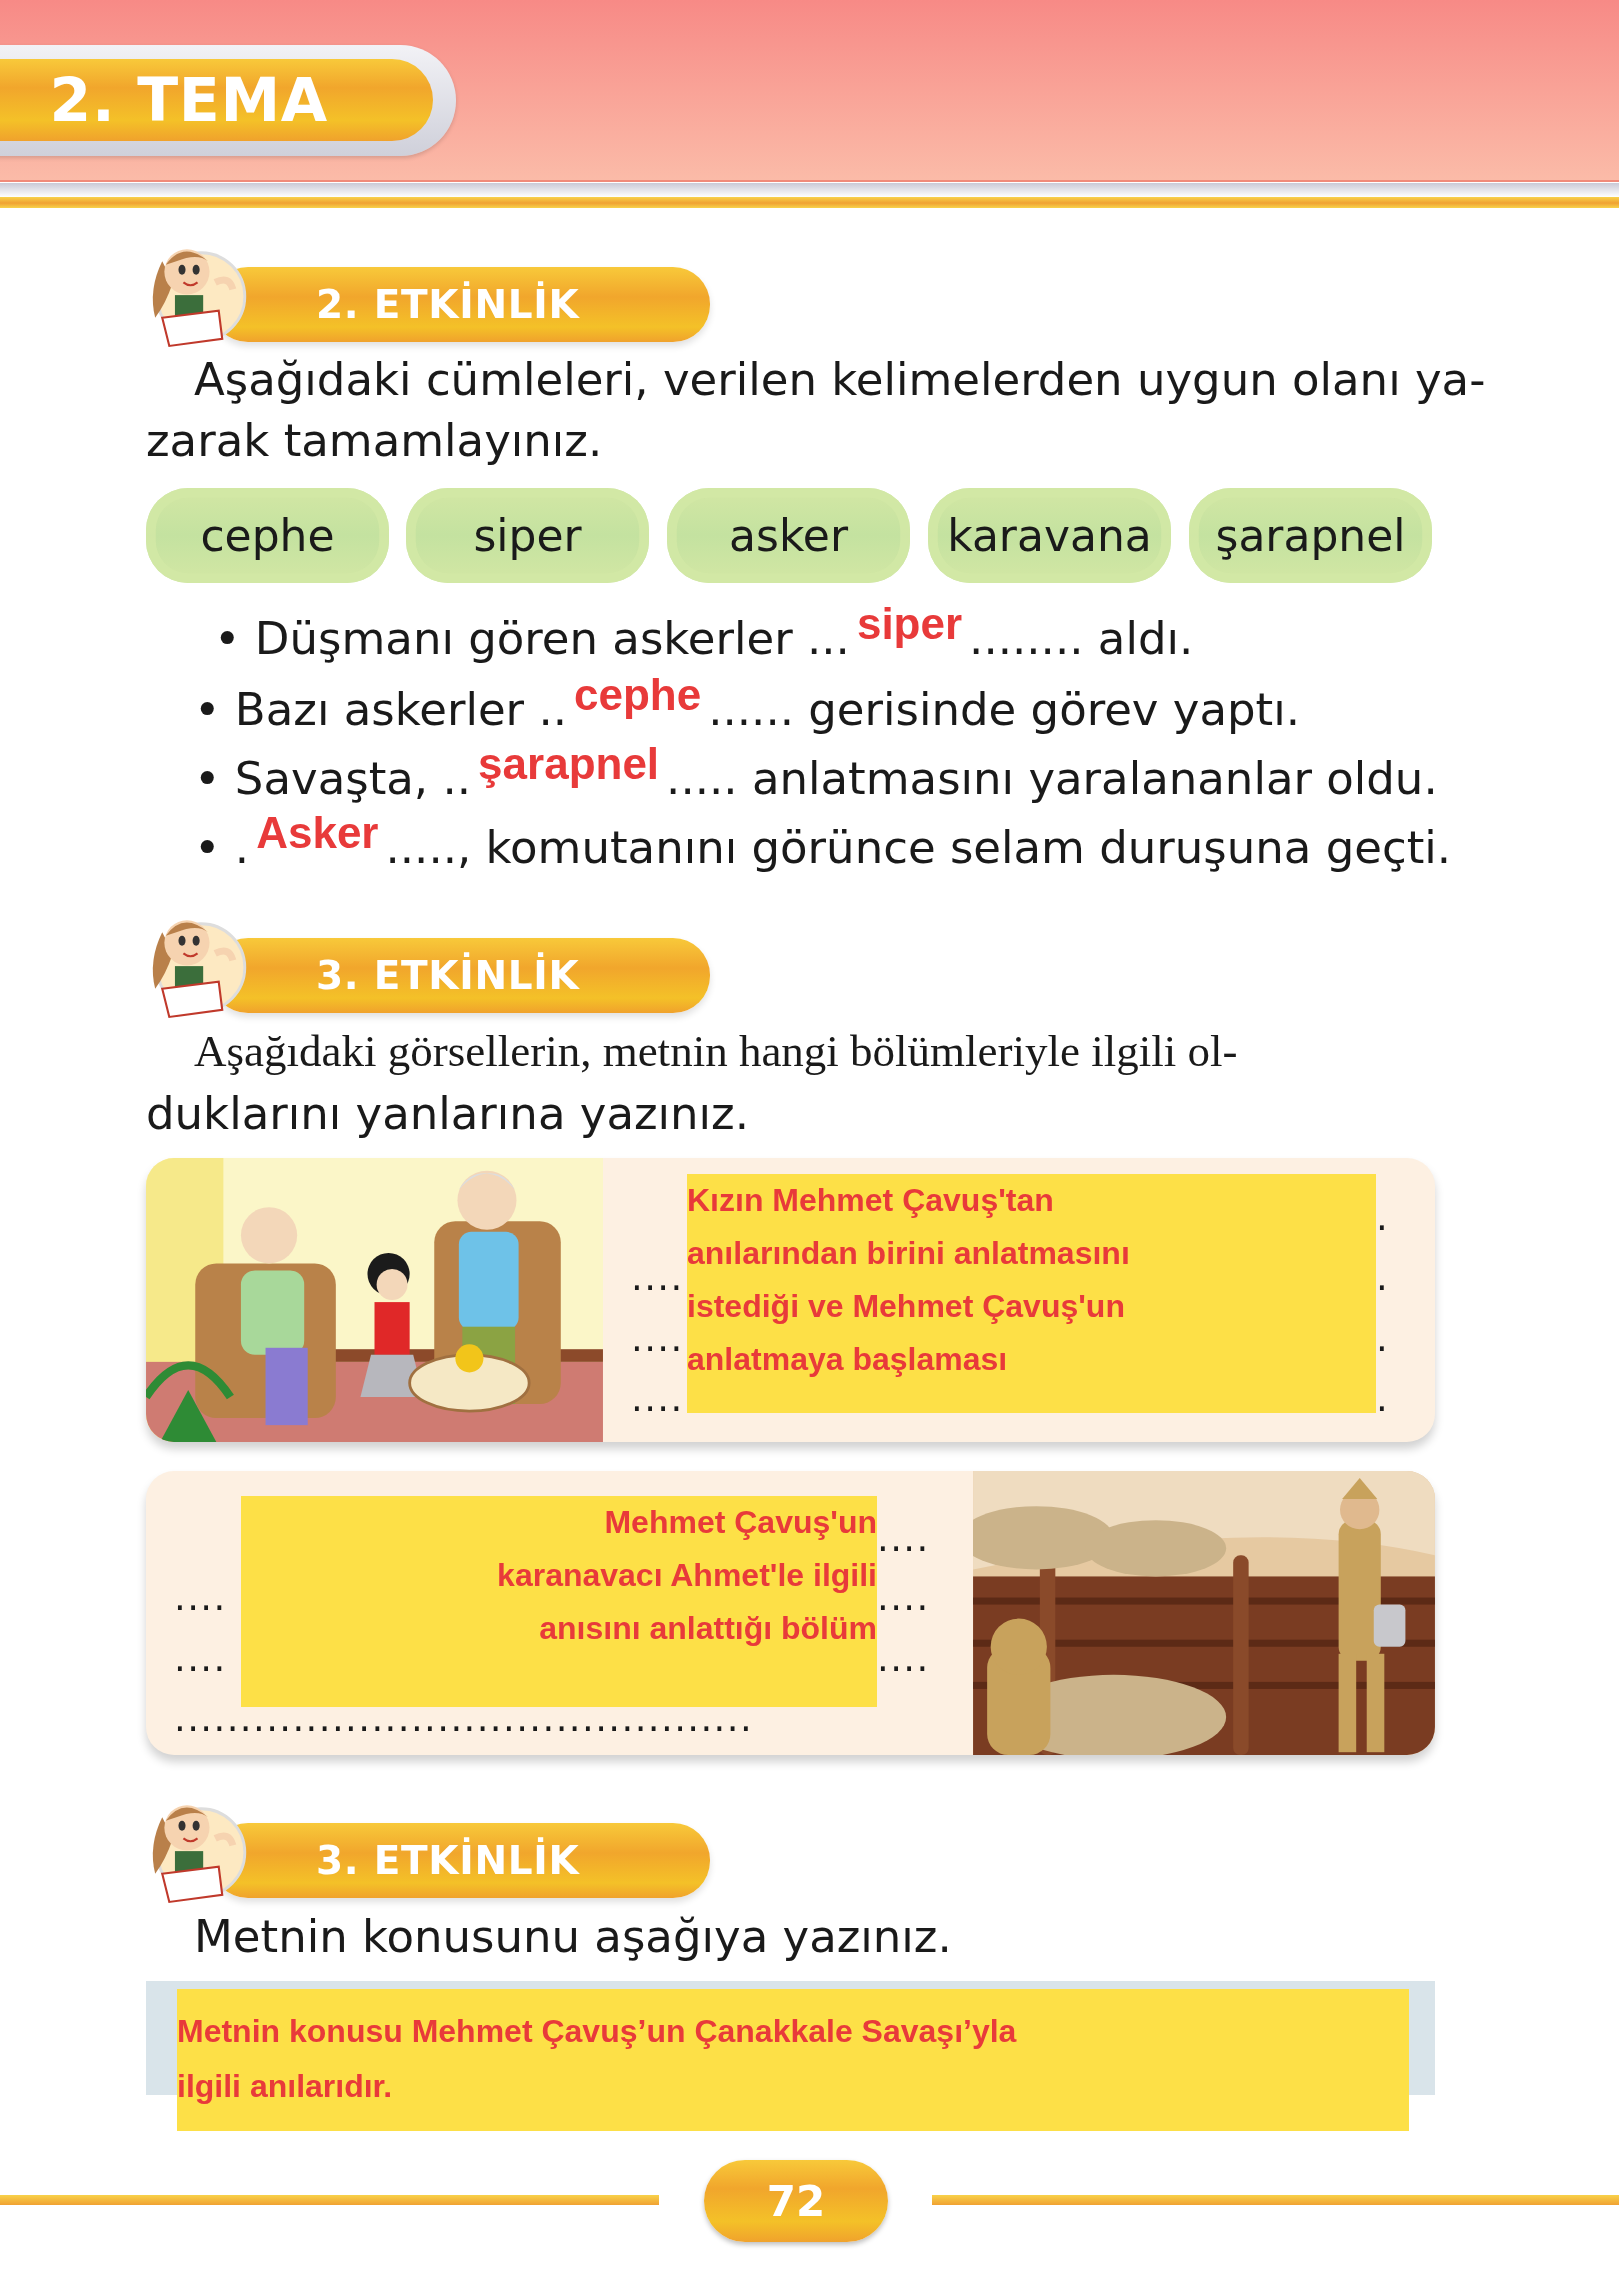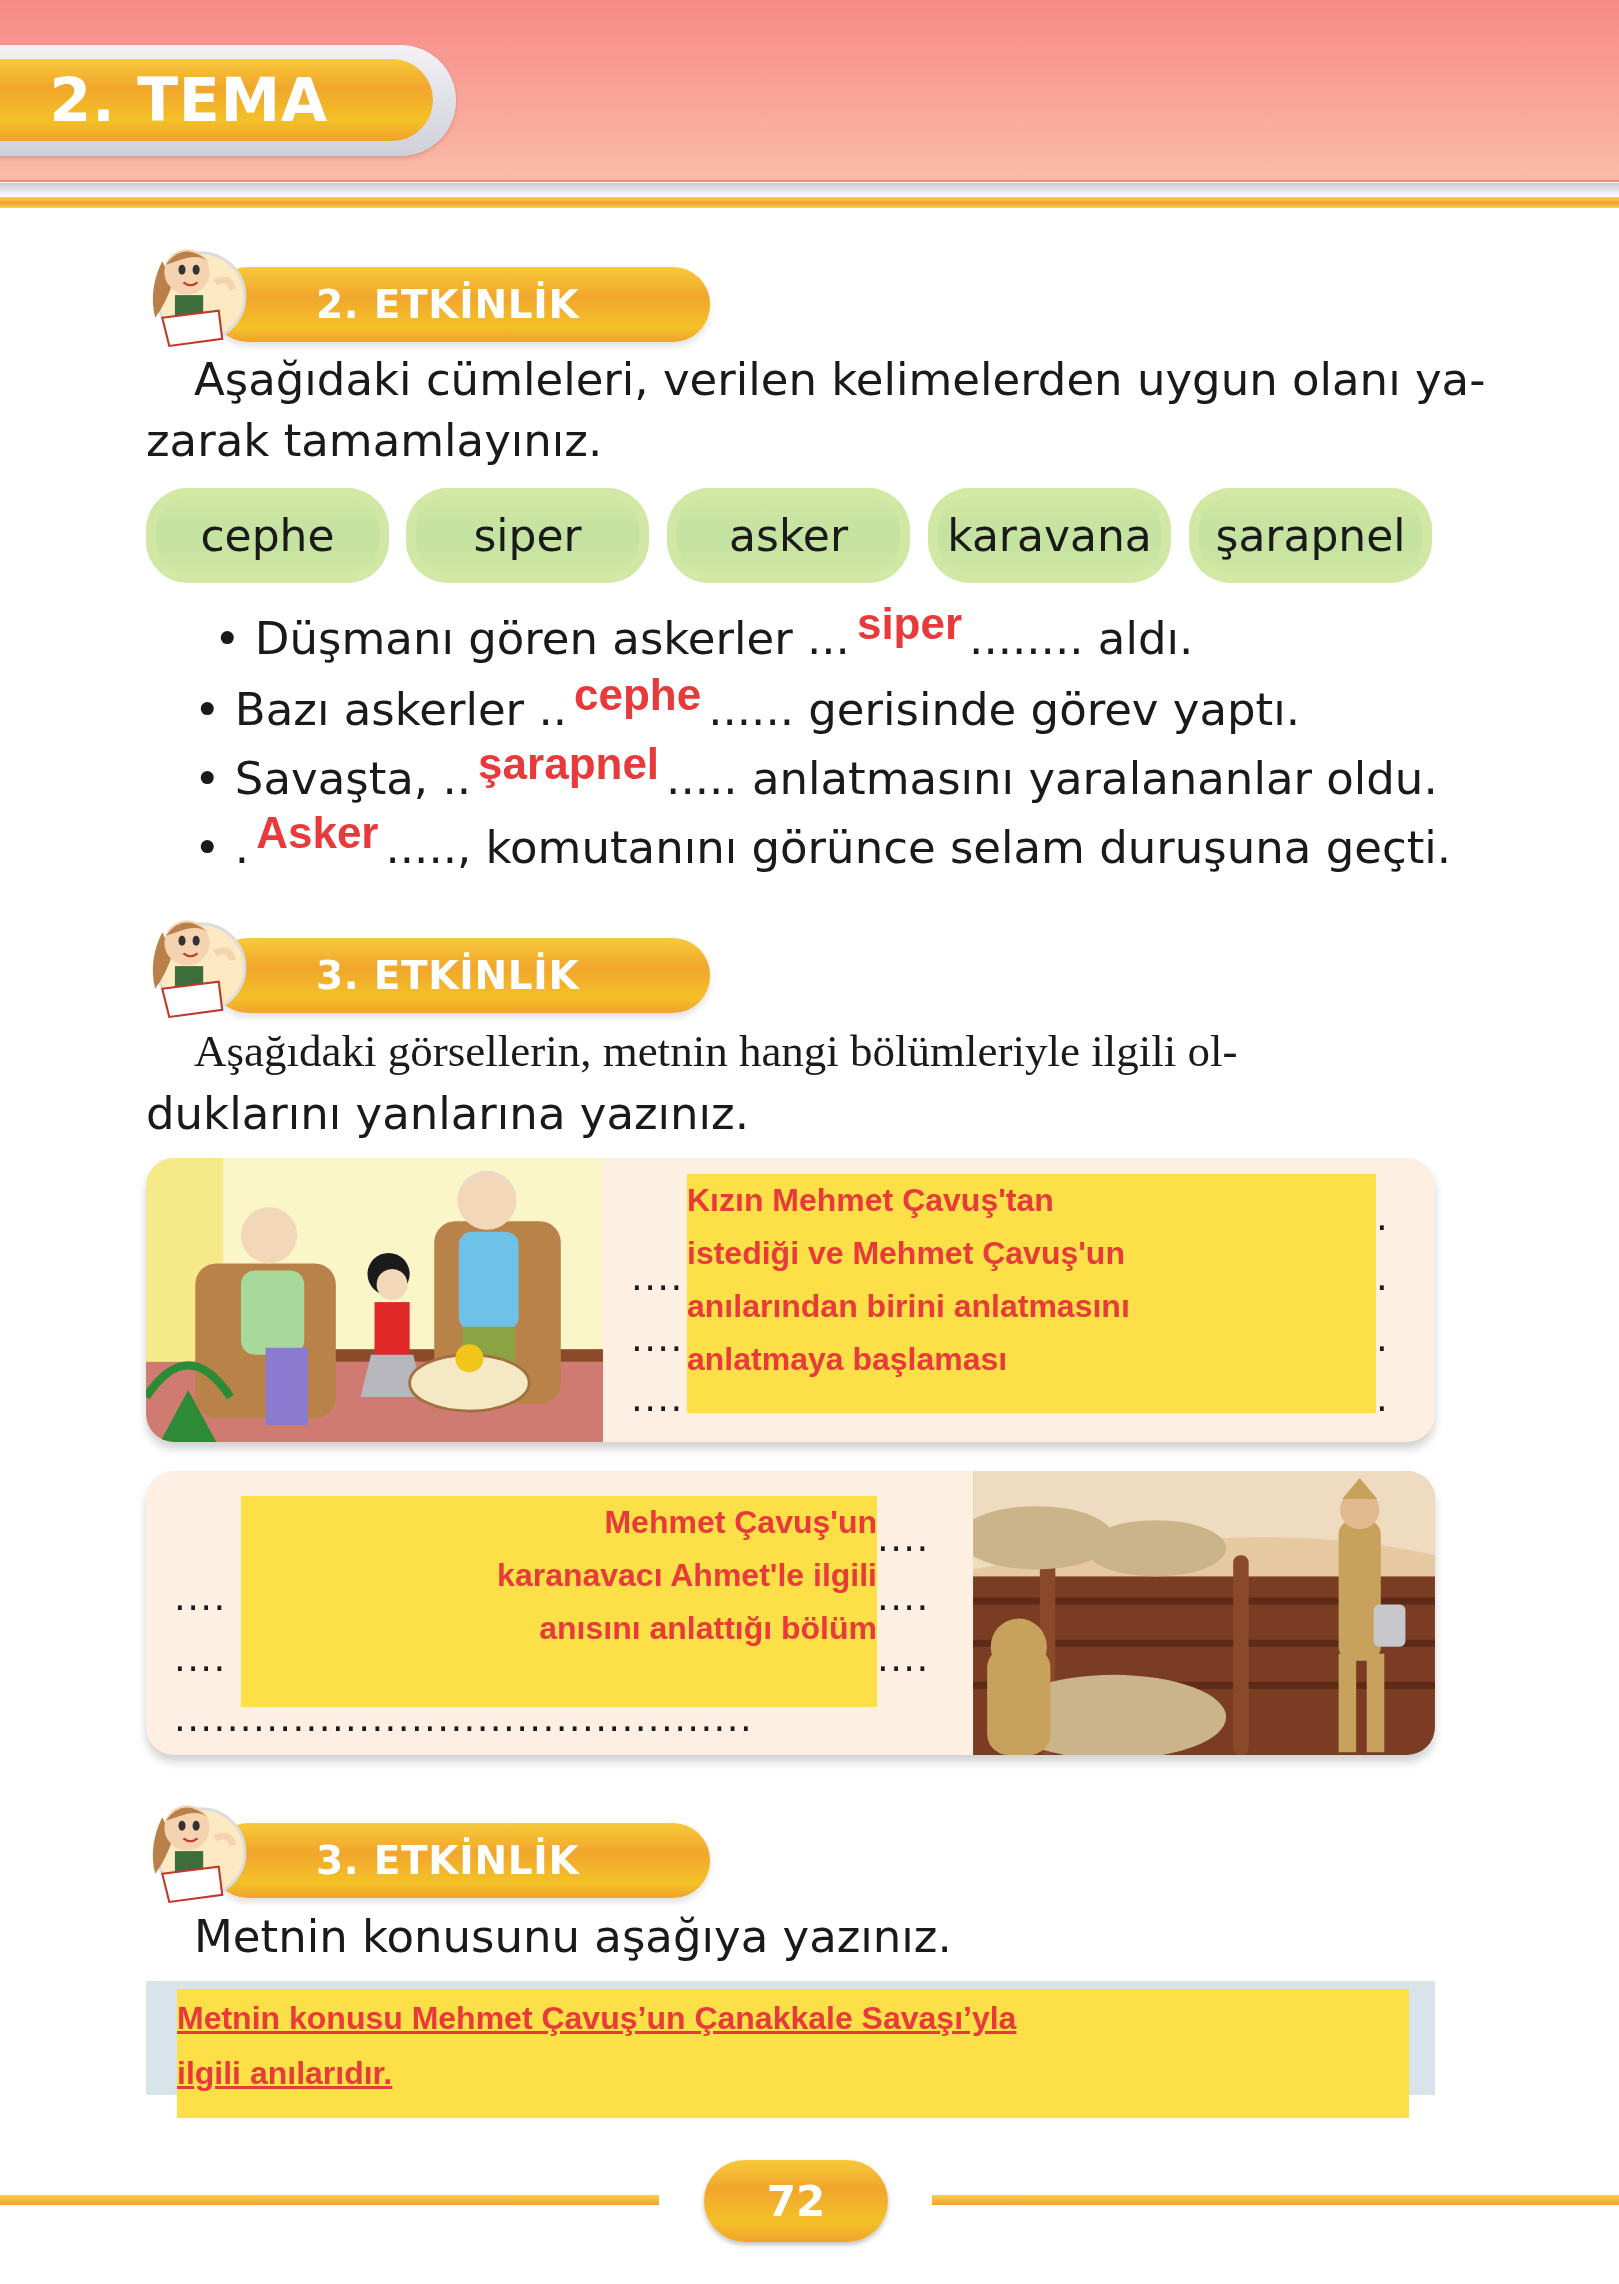--- a/index.html
+++ b/index.html
@@ -123,22 +123,22 @@
   </svg>
   <span class="dots" style="left:485px;top:98px;">....</span>
   <span class="dots" style="left:485px;top:159px;">....</span>
   <span class="dots" style="left:485px;top:219px;">....</span>
   <span class="dots" style="left:1230px;top:38px;">.</span>
   <span class="dots" style="left:1230px;top:98px;">.</span>
   <span class="dots" style="left:1230px;top:159px;">.</span>
   <span class="dots" style="left:1230px;top:219px;">.</span>
   <div class="answer-box" style="left:541px;top:15.5px;width:689px;height:239px;">
     <div>Kızın Mehmet Çavuş'tan</div>
+    <div>anılarından birini anlatmasını</div>
     <div>istediği ve Mehmet Çavuş'un</div>
-    <div>anılarından birini anlatmasını</div>
     <div>anlatmaya başlaması</div>
   </div>
 </div>
 
 <div class="card" style="top:1471px;">
   <span class="dots" style="left:28px;top:105px;">....</span>
   <span class="dots" style="left:28px;top:166px;">....</span>
   <span class="dots" style="left:731px;top:46px;">....</span>
   <span class="dots" style="left:731px;top:105px;">....</span>
   <span class="dots" style="left:731px;top:166px;">....</span>
@@ -185,21 +185,21 @@
     <path d="M70 70 Q80 78 90 70" stroke="#c0392b" stroke-width="3" fill="none"></path>
     <rect x="58" y="88" width="40" height="40" fill="#3b6e3b"></rect>
     <path d="M40 120 L120 110 L125 150 L50 160 Z" fill="#fff" stroke="#c0392b" stroke-width="3"></path>
     <path d="M115 70 Q135 60 140 80" stroke="#f6d3b0" stroke-width="10" fill="none"></path>
   </svg>
 </div>
 
 <div class="abs instr" style="left:194px;top:1907px;">Metnin konusunu aşağıya yazınız.</div>
 
 <div class="abs" style="left:146px;top:1981px;width:1289px;height:114px;background:#d9e4ea;"></div>
-<div class="answer-box" style="left:177px;top:1989px;width:1232px;height:127px;line-height:55px;padding-top:2px;text-decoration:underline;">
+<div class="answer-box" style="left:177px;top:1989px;width:1232px;height:127px;line-height:55px;padding-top:15px;">
   <div>Metnin konusu Mehmet Çavuş’un Çanakkale Savaşı’yla</div>
   <div>ilgili anılarıdır.</div>
 </div>
 
 <div class="footer-line" style="left:0;width:659px;"></div>
 <div class="footer-line" style="left:932px;width:688px;"></div>
 <div class="page-badge">
   <span>72</span>
 </div>
 

